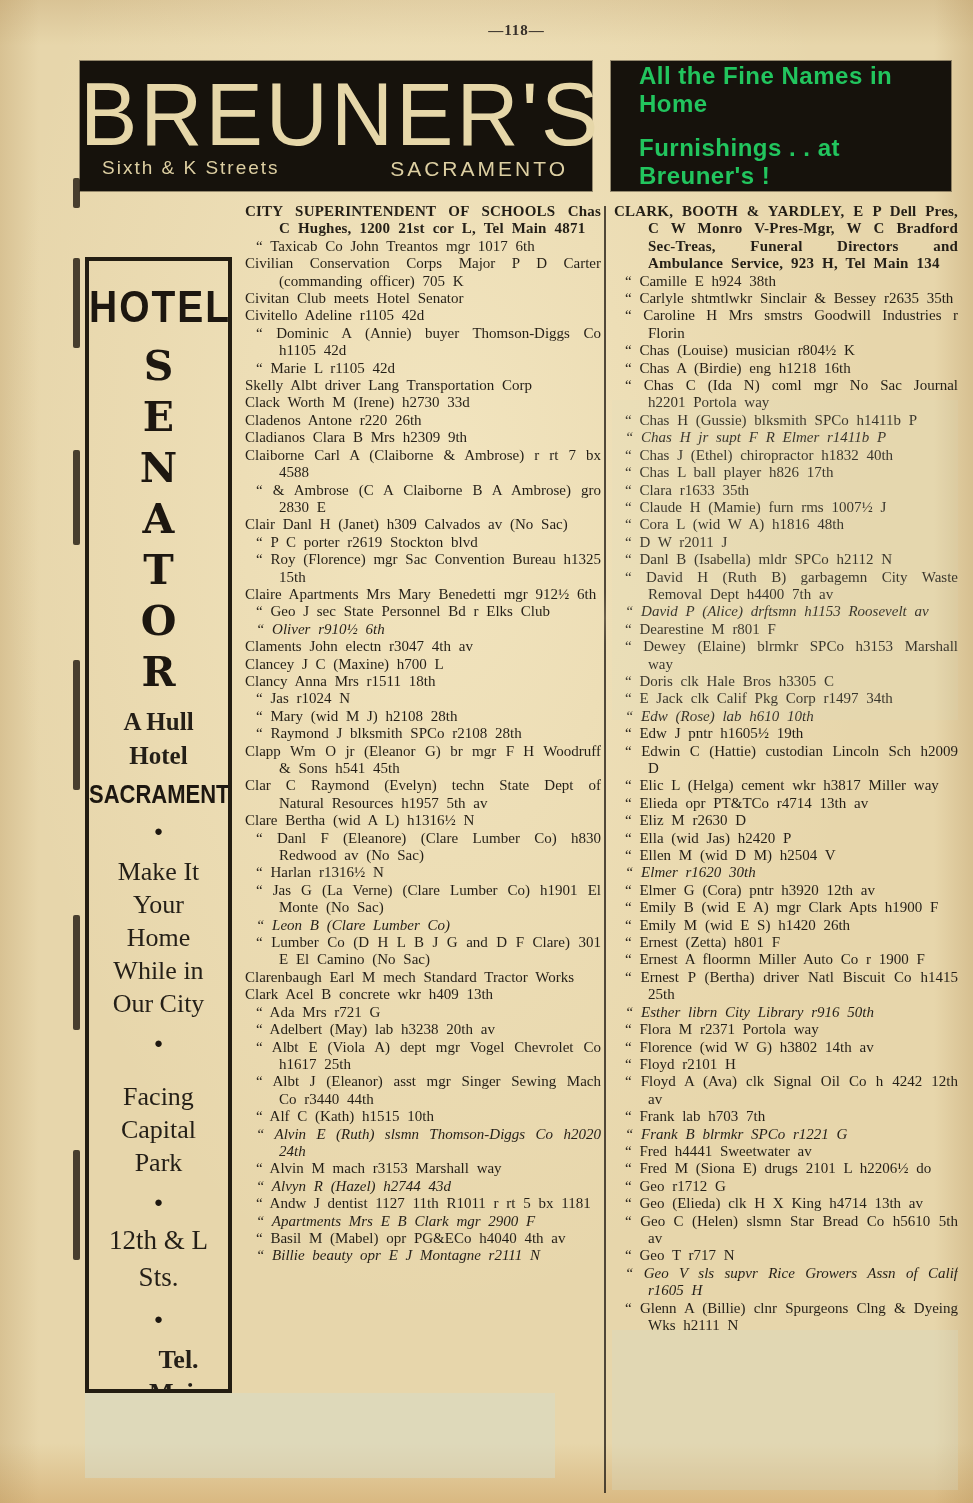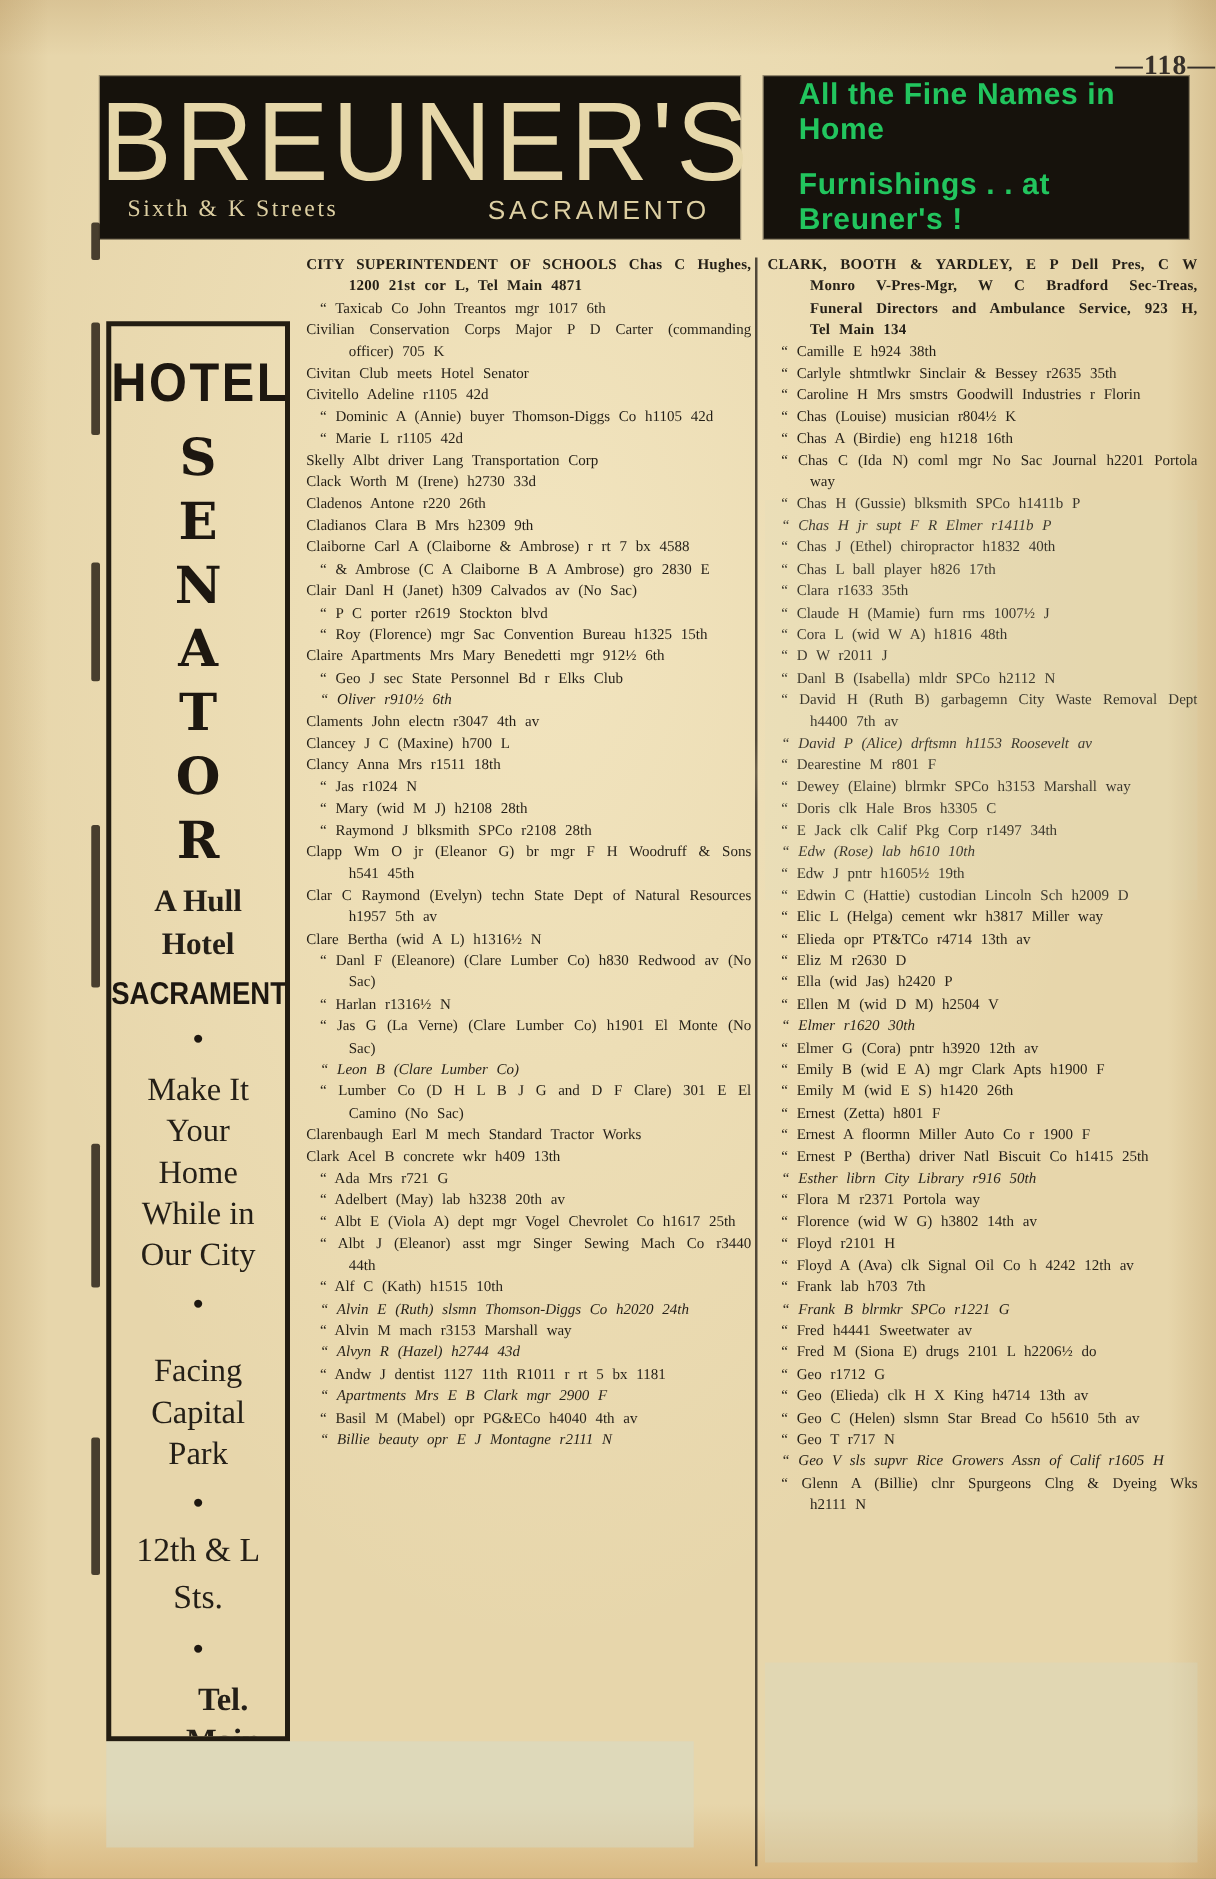--- a/index.html
+++ b/index.html
@@ -16,25 +16,24 @@
       radial-gradient(ellipse at 45% 32%, rgba(249,238,204,.6) 0%, rgba(249,238,204,0) 58%),
       linear-gradient(90deg, rgba(176,140,84,.28) 0%, rgba(176,140,84,0) 4%, rgba(176,140,84,0) 96%, rgba(176,140,84,.3) 100%),
       linear-gradient(180deg, rgba(176,140,84,.25) 0%, rgba(176,140,84,0) 3%, rgba(176,140,84,0) 96%, rgba(196,140,66,.4) 100%),
       #e7d6ab;
     font-family:"Liberation Serif","DejaVu Serif",serif;
     color:#241f17;
   }
   
   .page-number{
     position:absolute;top:22px;left:0;width:100%;
-    text-align:right;
-    font-size:22px;font-weight:bold;letter-spacing:1px;
+    text-align:center;
+    font-size:15px;font-weight:bold;letter-spacing:1px;
     color:#37302a;
     text-indent:60px;
-    margin-top:17px;
   }
   
   .banner-row{position:absolute;top:61px;left:80px;width:871px;height:130px;display:flex;gap:19px;}
   .banner-left{
     position:relative;width:512px;height:100%;
     background:#16120c;
     box-shadow:0 0 0 1px rgba(20,15,8,.4);
   }
   .brand{
     position:absolute;top:2px;left:0;width:100%;
@@ -43,21 +42,21 @@
     font-weight:400;
     font-size:86px;
     letter-spacing:3px;
     color:#e6d7a9;
     transform:scaleY(1.04);
     transform-origin:top center;
     white-space:nowrap;
   }
   .banner-addr{
     position:absolute;bottom:12px;left:22px;
-    font-family:Liberation Serif, serif;
+    font-family:Liberation Sans, sans-serif;
     font-size:19px;letter-spacing:2px;color:#ddcfa2;
   }
   .banner-city{
     position:absolute;bottom:10px;right:24px;
     font-family:"Liberation Sans","DejaVu Sans",sans-serif;
     font-size:21px;letter-spacing:3px;color:#ddcfa2;
   }
   .banner-right{
     position:relative;flex:1;height:100%;
     background:#16120c;
@@ -99,21 +98,21 @@
     margin-top:9px;color:#1d1710;
   }
   .dot{font-size:15px;line-height:15px;margin-top:16px;color:#1d1710;}
   .slogan{font-size:26px;line-height:33px;margin-top:16px;}
   .facing{font-size:26px;line-height:33px;margin-top:29px;}
   .addr{font-size:27px;line-height:37px;margin-top:12px;}
   .tel{font-size:26px;line-height:33px;margin-top:16px;font-weight:700;padding-left:40px;}
   
   .col{
     position:absolute;top:203px;
-    font-size:12px;line-height:17.4px;
+    font-size:15px;line-height:17.4px;
     text-align:justify;
     word-spacing:4px;
   }
   .col-left{left:245px;width:356px;height:1285px;overflow:hidden;}
   .col-right{left:614px;width:344px;height:1285px;overflow:hidden;}
   .entry{
     margin:0;
     padding-left:34px;
     text-indent:-34px;
   }

